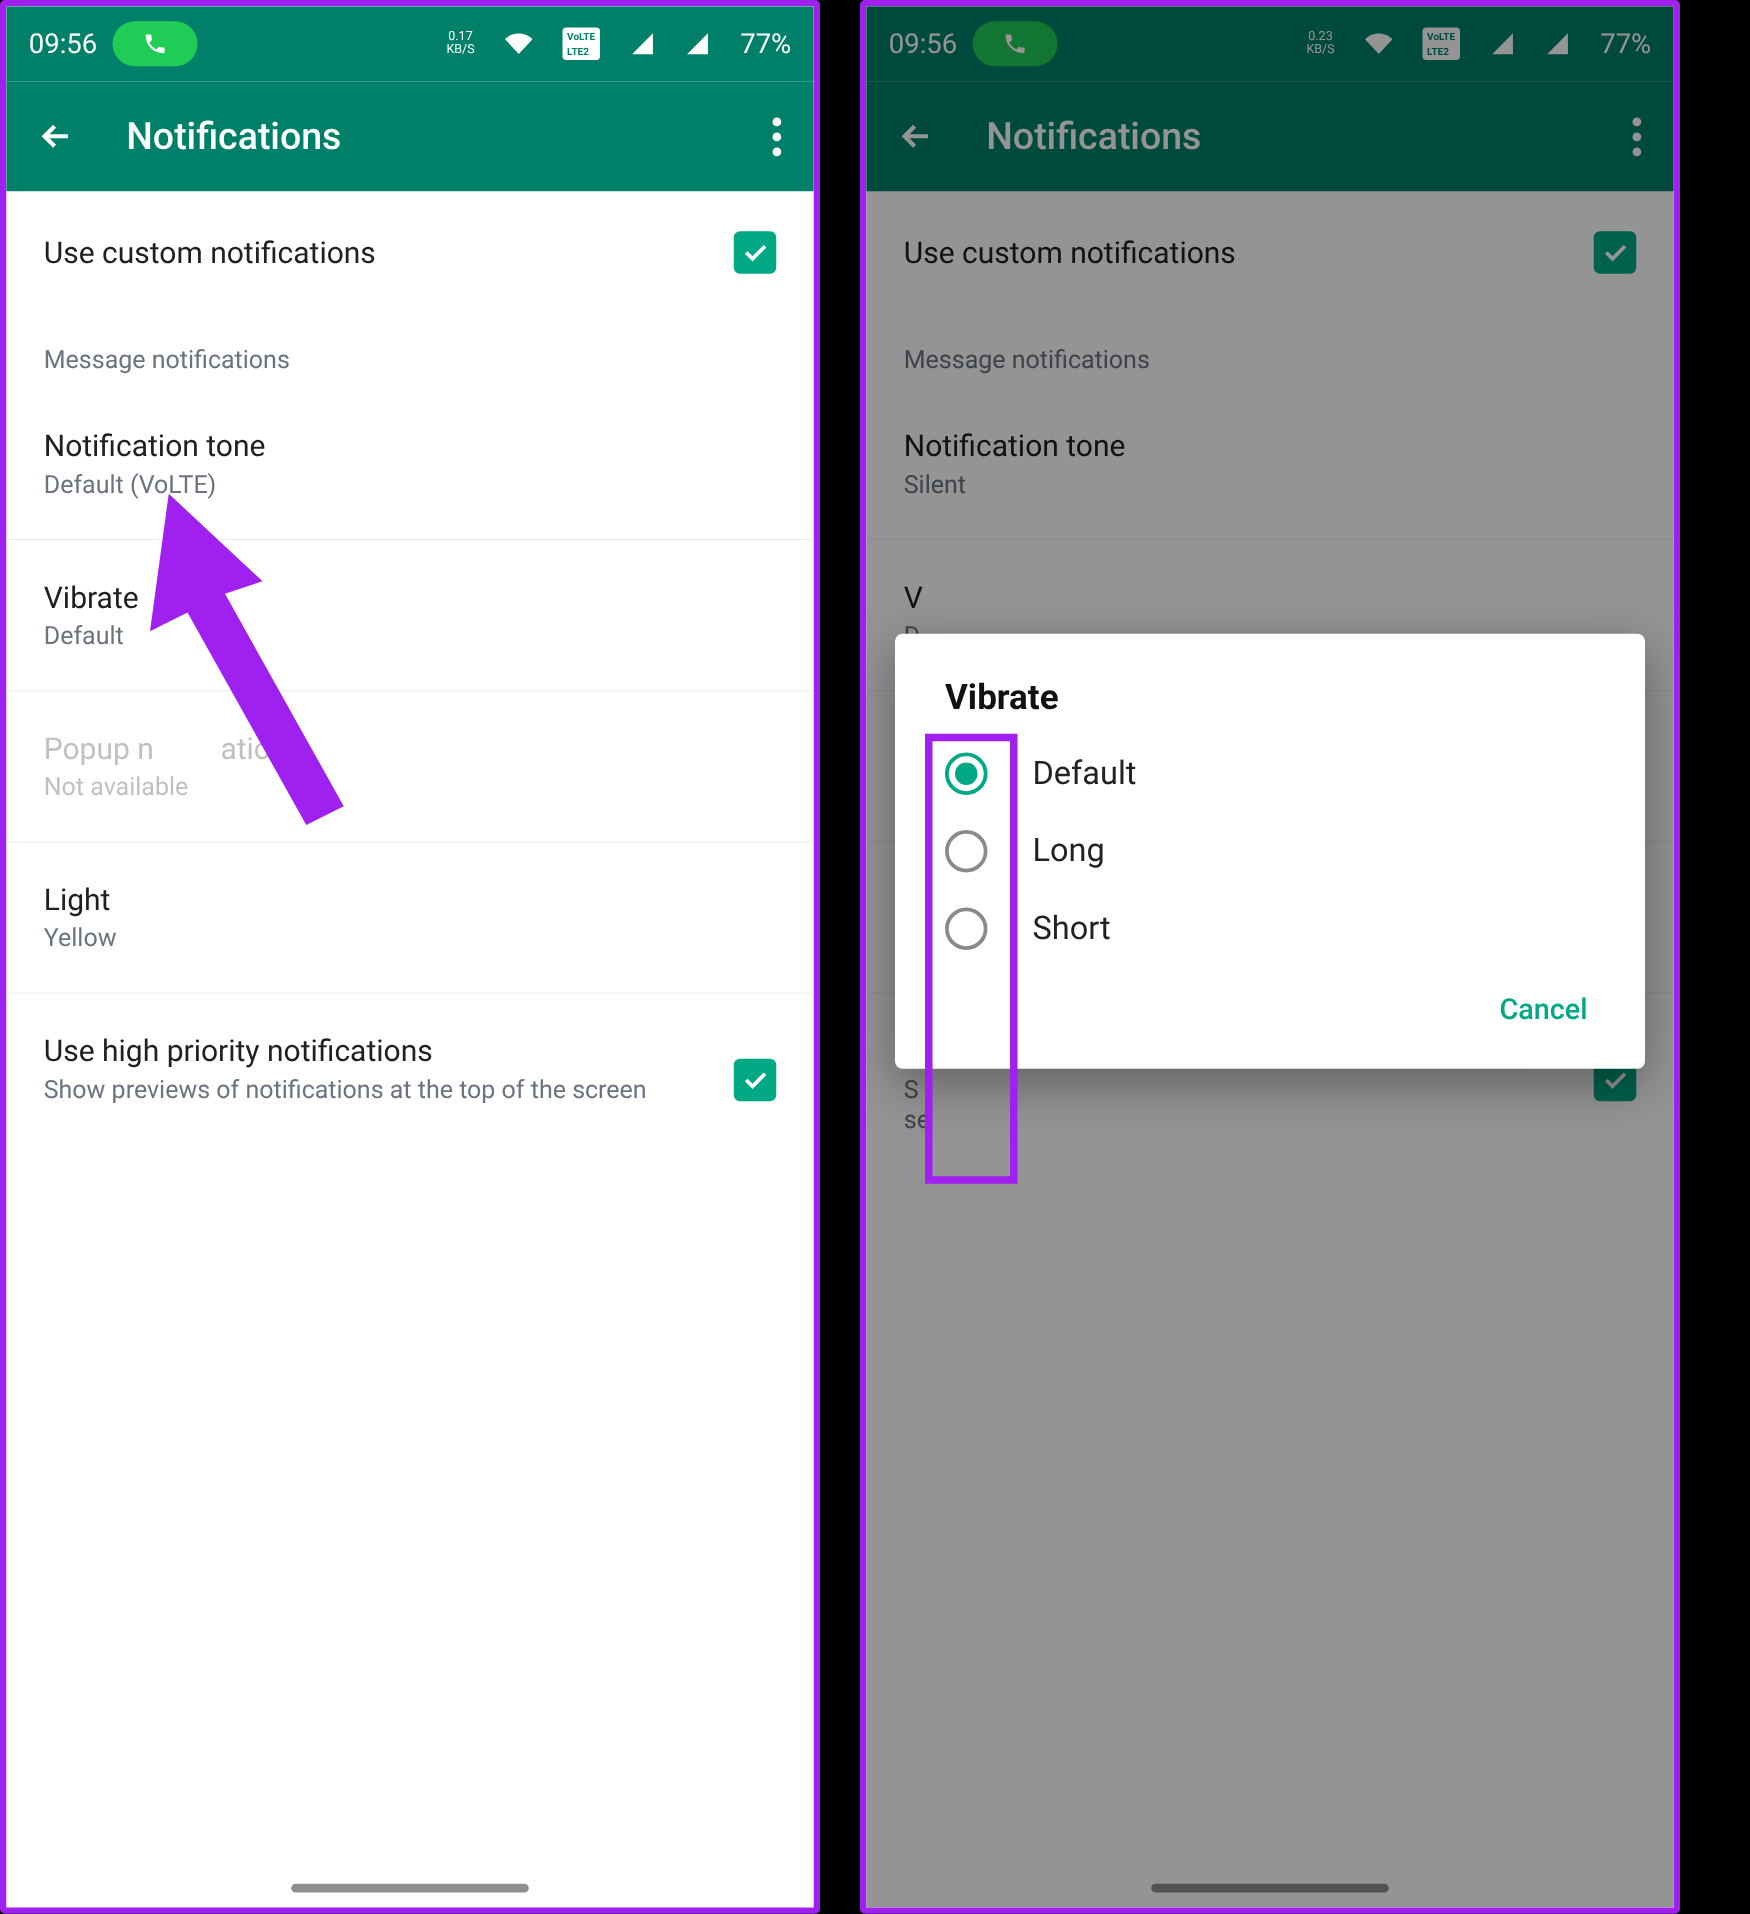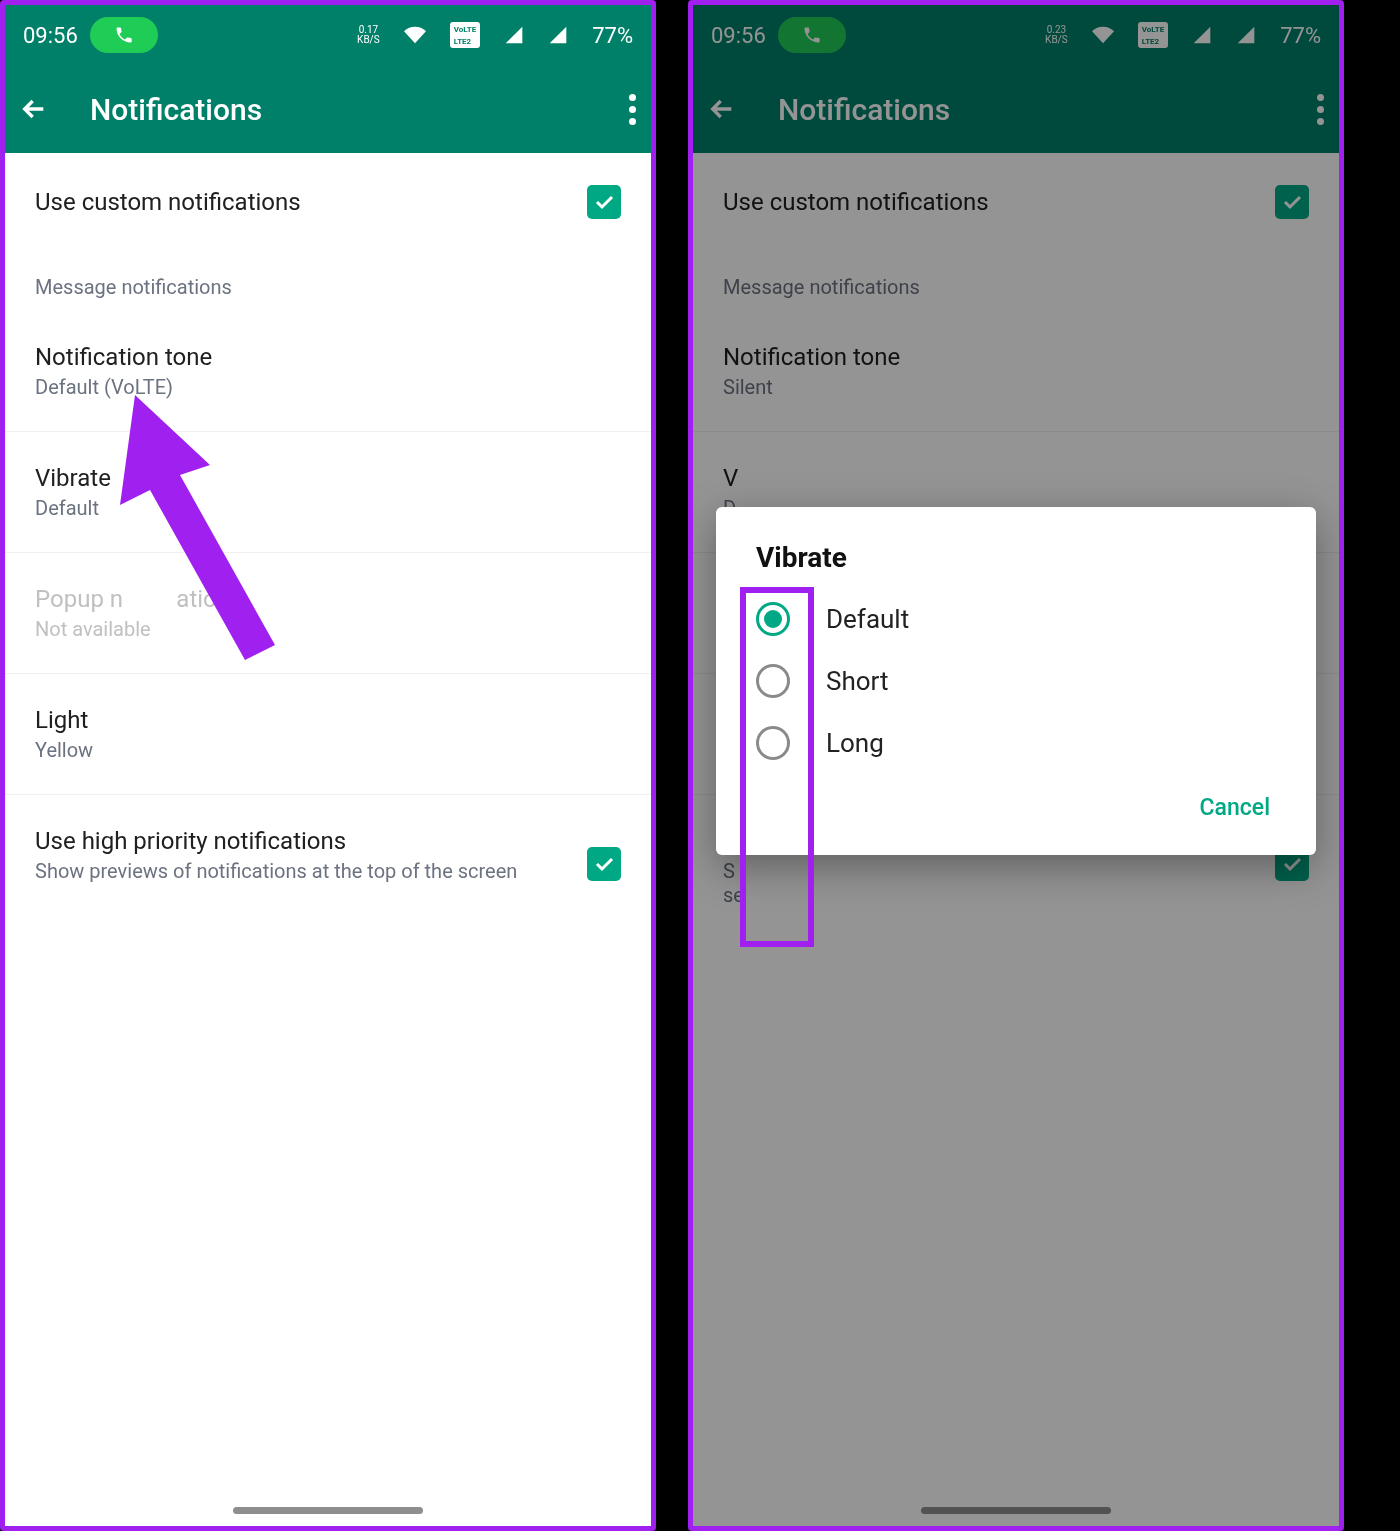--- a/index.html
+++ b/index.html
@@ -60,21 +60,21 @@
     padding:1px 4px;
     border-radius:3px;
     line-height:11px;
   }
   
   .appbar {
     height: 88px;
     background: #008069;
     display:flex;
     align-items:center;
-    padding: 0 13px;
+    padding: 0 24px;
     color:#fff;
   }
   .appbar .back {
     width: 48px;
     display:flex;
     align-items:center;
   }
   .appbar .title {
     font-size: 30px;
     font-weight:500;
@@ -390,25 +390,25 @@
   </div>
 
   <div class="dialog">
     <div class="dialog-title">Vibrate</div>
     <div class="dialog-option">
       <div class="radio selected"></div>
       <span>Default</span>
     </div>
     <div class="dialog-option">
       <div class="radio"></div>
-      <span>Short</span>
+      <span>Long</span>
     </div>
     <div class="dialog-option">
       <div class="radio"></div>
-      <span>Long</span>
+      <span>Short</span>
     </div>
     <div class="dialog-actions">
       <div class="dialog-cancel">Cancel</div>
     </div>
     <div class="radio-highlight"></div>
   </div>
 
   <div class="nav-pill"></div>
 </div>
 

